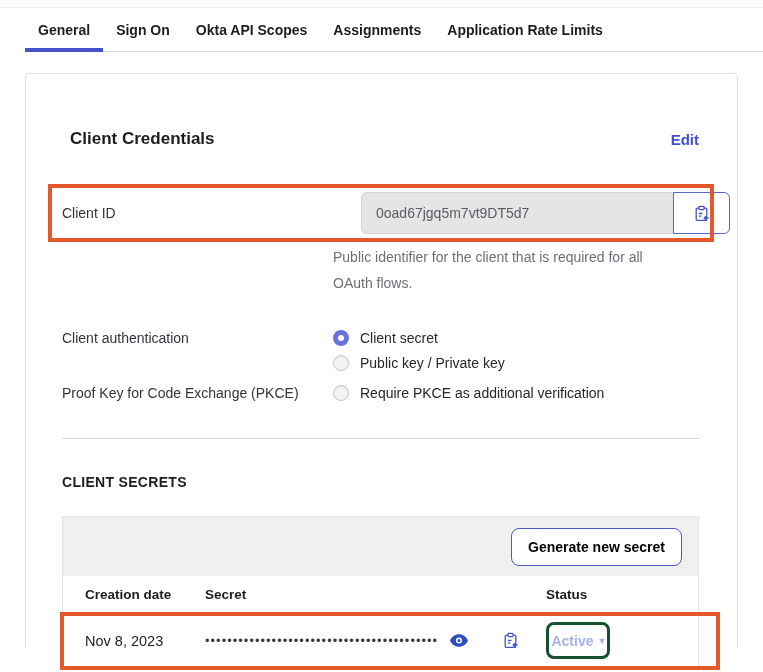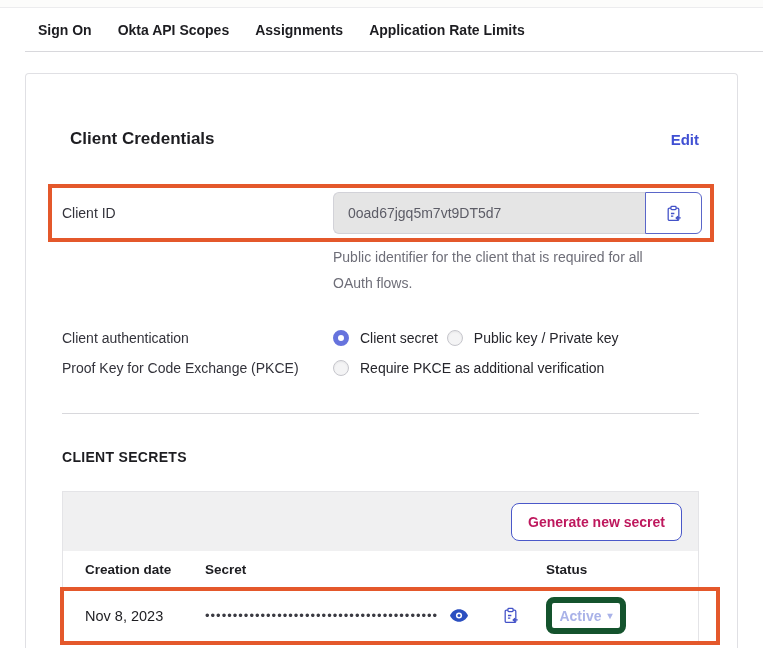--- a/index.html
+++ b/index.html
@@ -37,78 +37,81 @@
   .form-row{display:grid;grid-template-columns:271px 1fr;align-items:center;}
   .form-label{font-size:14px;color:#33333b;}
 
   
   .annotated{position:relative;}
   .annotation-box{position:absolute;border:4px solid var(--annotation);pointer-events:none;z-index:5;}
   .annotation-box.client-id{left:-14px;right:-15px;top:-8px;bottom:-8px;}
   .annotation-box.secret-row{left:-12px;right:-22px;top:-2px;bottom:-3px;}
 
   
-  .client-id-row{margin-top:35px;}
+  .client-id-row{margin-top:35px;gap:28px;}
   .input-group{display:flex;height:42px;width:369px;}
   .ro-input{
     width:312px;height:42px;background:#e5e5e5;border:1px solid #d2d2d8;border-right:none;
     border-radius:6px 0 0 6px;padding:0 14px;font-size:14px;color:#5c5c66;
     font-family:"Liberation Sans", sans-serif;outline:none;
   }
   .copy-btn{
     width:57px;height:42px;background:#fff;border:1px solid #5a66c9;border-radius:0 6px 6px 0;
     display:flex;align-items:center;justify-content:center;color:#4352c8;cursor:pointer;
   }
   .help-text{margin:10px 0 8px 271px;width:345px;font-size:14px;line-height:26px;color:var(--muted);}
 
   
   .auth-row{margin-top:34px;align-items:start;}
-  .option-stack{display:flex;flex-direction:row;gap:9px;}
+  .option-stack{display:flex;flex-direction:column;gap:9px;}
   .option{display:flex;align-items:center;gap:11px;font-size:14px;color:#26262c;cursor:pointer;}
   .radio{width:16px;height:16px;border-radius:50%;flex:none;}
   .radio.checked{border:5px solid #6673dd;background:#fff;}
   .radio.unchecked{border:1px solid #c6c6cc;background:#f4f4f5;box-shadow:inset 0 1px 2px rgba(0,0,0,.06);}
   .pkce-row{margin-top:14px;}
 
   .divider{border:none;border-top:1px solid var(--border);margin:37px 0 0 0;}
 
   
   .secrets-heading{margin:35px 0 0 0;font-size:14px;font-weight:700;letter-spacing:.3px;color:#1d1d21;}
   .gray-panel{
     margin-top:26px;height:60px;background:#f0f0f1;border:1px solid #e4e4e7;border-bottom:none;
     display:flex;align-items:center;justify-content:flex-end;padding-right:16px;
   }
   .generate-btn{
-    background:#fff;border:1px solid #4a58c9;border-radius:8px;color:#be185d;
+    background:#fff;border:1px solid #4a58c9;border-radius:8px;color:#000000;
     font-size:14px;font-weight:700;padding:10px 16px;cursor:pointer;
     font-family:"Liberation Sans", sans-serif;
   }
   .table-body{border-left:1px solid #e4e4e7;border-right:1px solid #e4e4e7;padding-left:9px;}
   .thead{display:grid;grid-template-columns:120px 1fr 152px;height:38px;align-items:center;border-bottom:1px solid var(--border);padding-left:13px;}
   .th{font-size:13.5px;font-weight:700;color:#1d1d21;}
   .trow{display:grid;grid-template-columns:120px 1fr 152px;height:53px;align-items:center;padding-left:13px;}
   .td-date{font-size:14.5px;color:#1d1d21;}
   .secret-cell{display:flex;align-items:center;}
   .secret-dots{font-size:13px;letter-spacing:1px;color:#3a3a42;white-space:nowrap;}
   .eye-btn{background:none;border:none;padding:0;margin-left:12px;color:#2b4fc0;cursor:pointer;display:flex;align-items:center;}
   .copy-secret-btn{background:none;border:none;padding:0;margin-left:34px;color:#4352c8;cursor:pointer;display:flex;align-items:center;}
   .status-btn{
-    width:80px;height:37px;background:#fff;border:6px solid #14532d;border-radius:8px;
+    width:64px;height:37px;background:#fff;border:3px solid #14532d;border-radius:8px;
     color:var(--status-disabled);font-size:14px;font-weight:700;cursor:default;
     display:flex;align-items:center;justify-content:center;gap:6px;
     font-family:"Liberation Sans", sans-serif;
   }
   .caret{font-size:10px;line-height:1;}
 </style>
 </head>
 <body>
 
 <div class="top-strip"></div>
 
 <nav class="tabbar">
+  <div class="tab active">
+      <span>General</span>
+    </div>
   <div class="tab">
       <span>Sign On</span>
     </div>
   <div class="tab">
       <span>Okta API Scopes</span>
     </div>
   <div class="tab">
       <span>Assignments</span>
     </div>
   <div class="tab">

